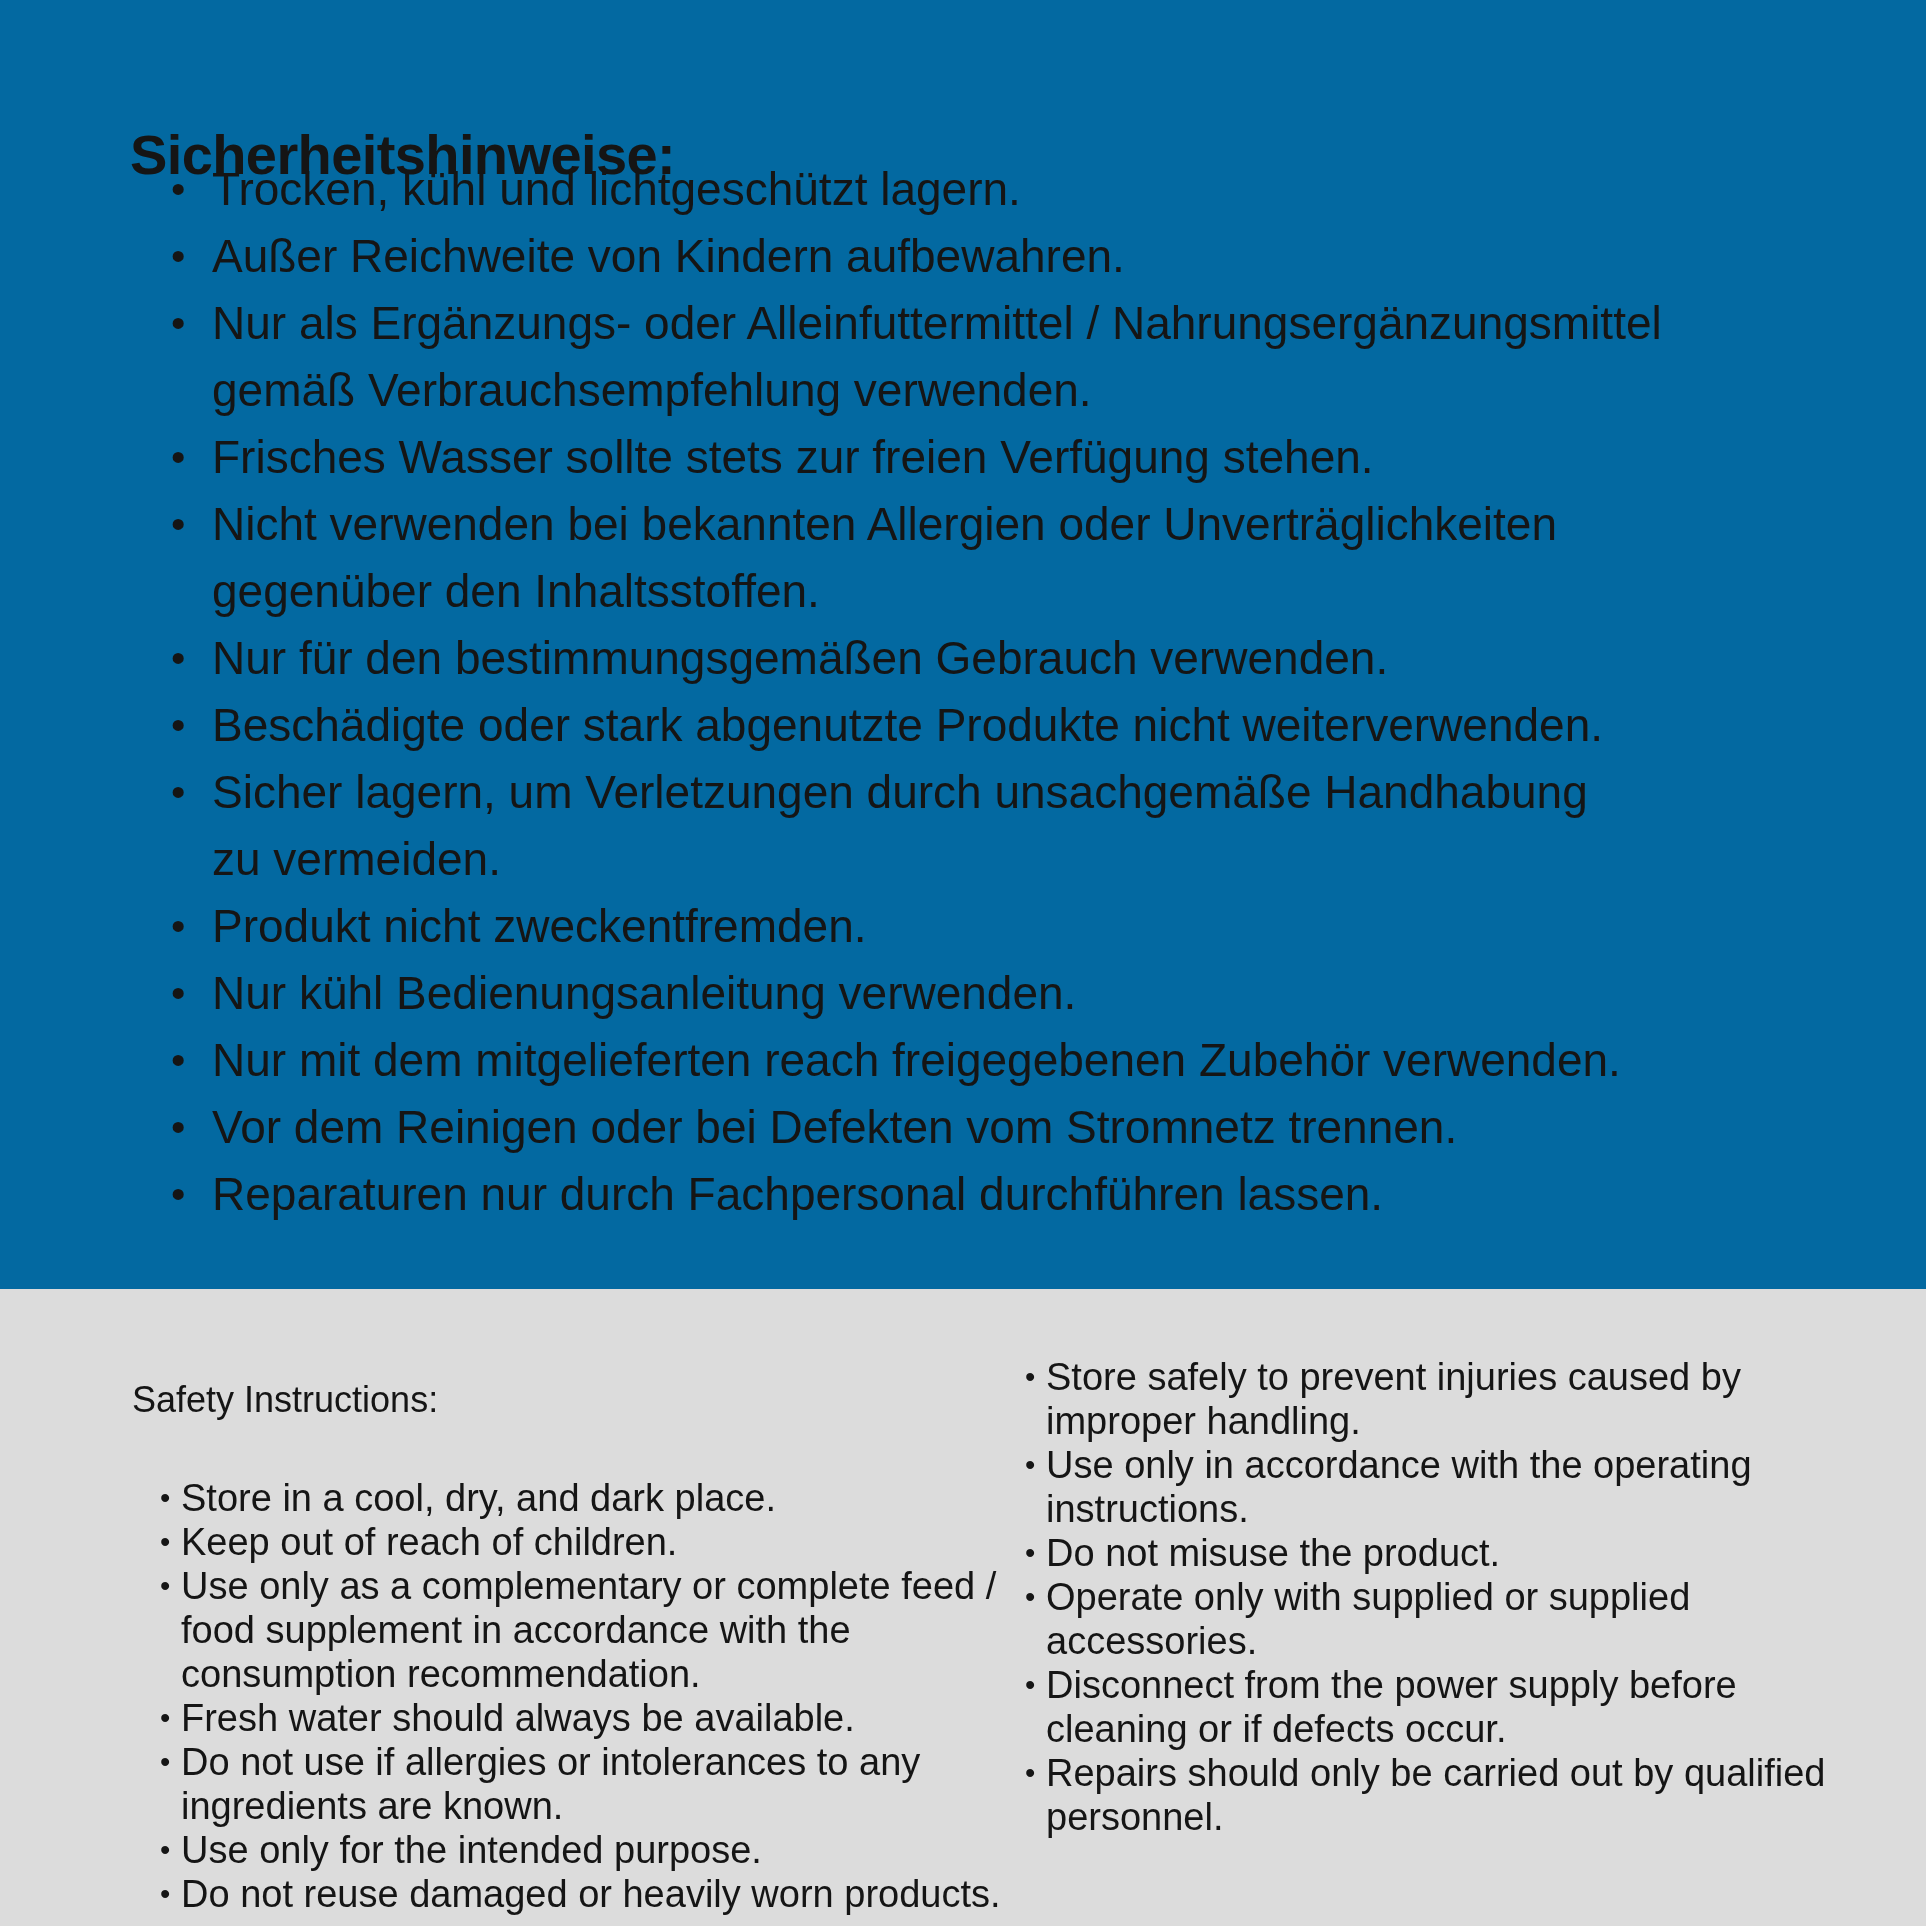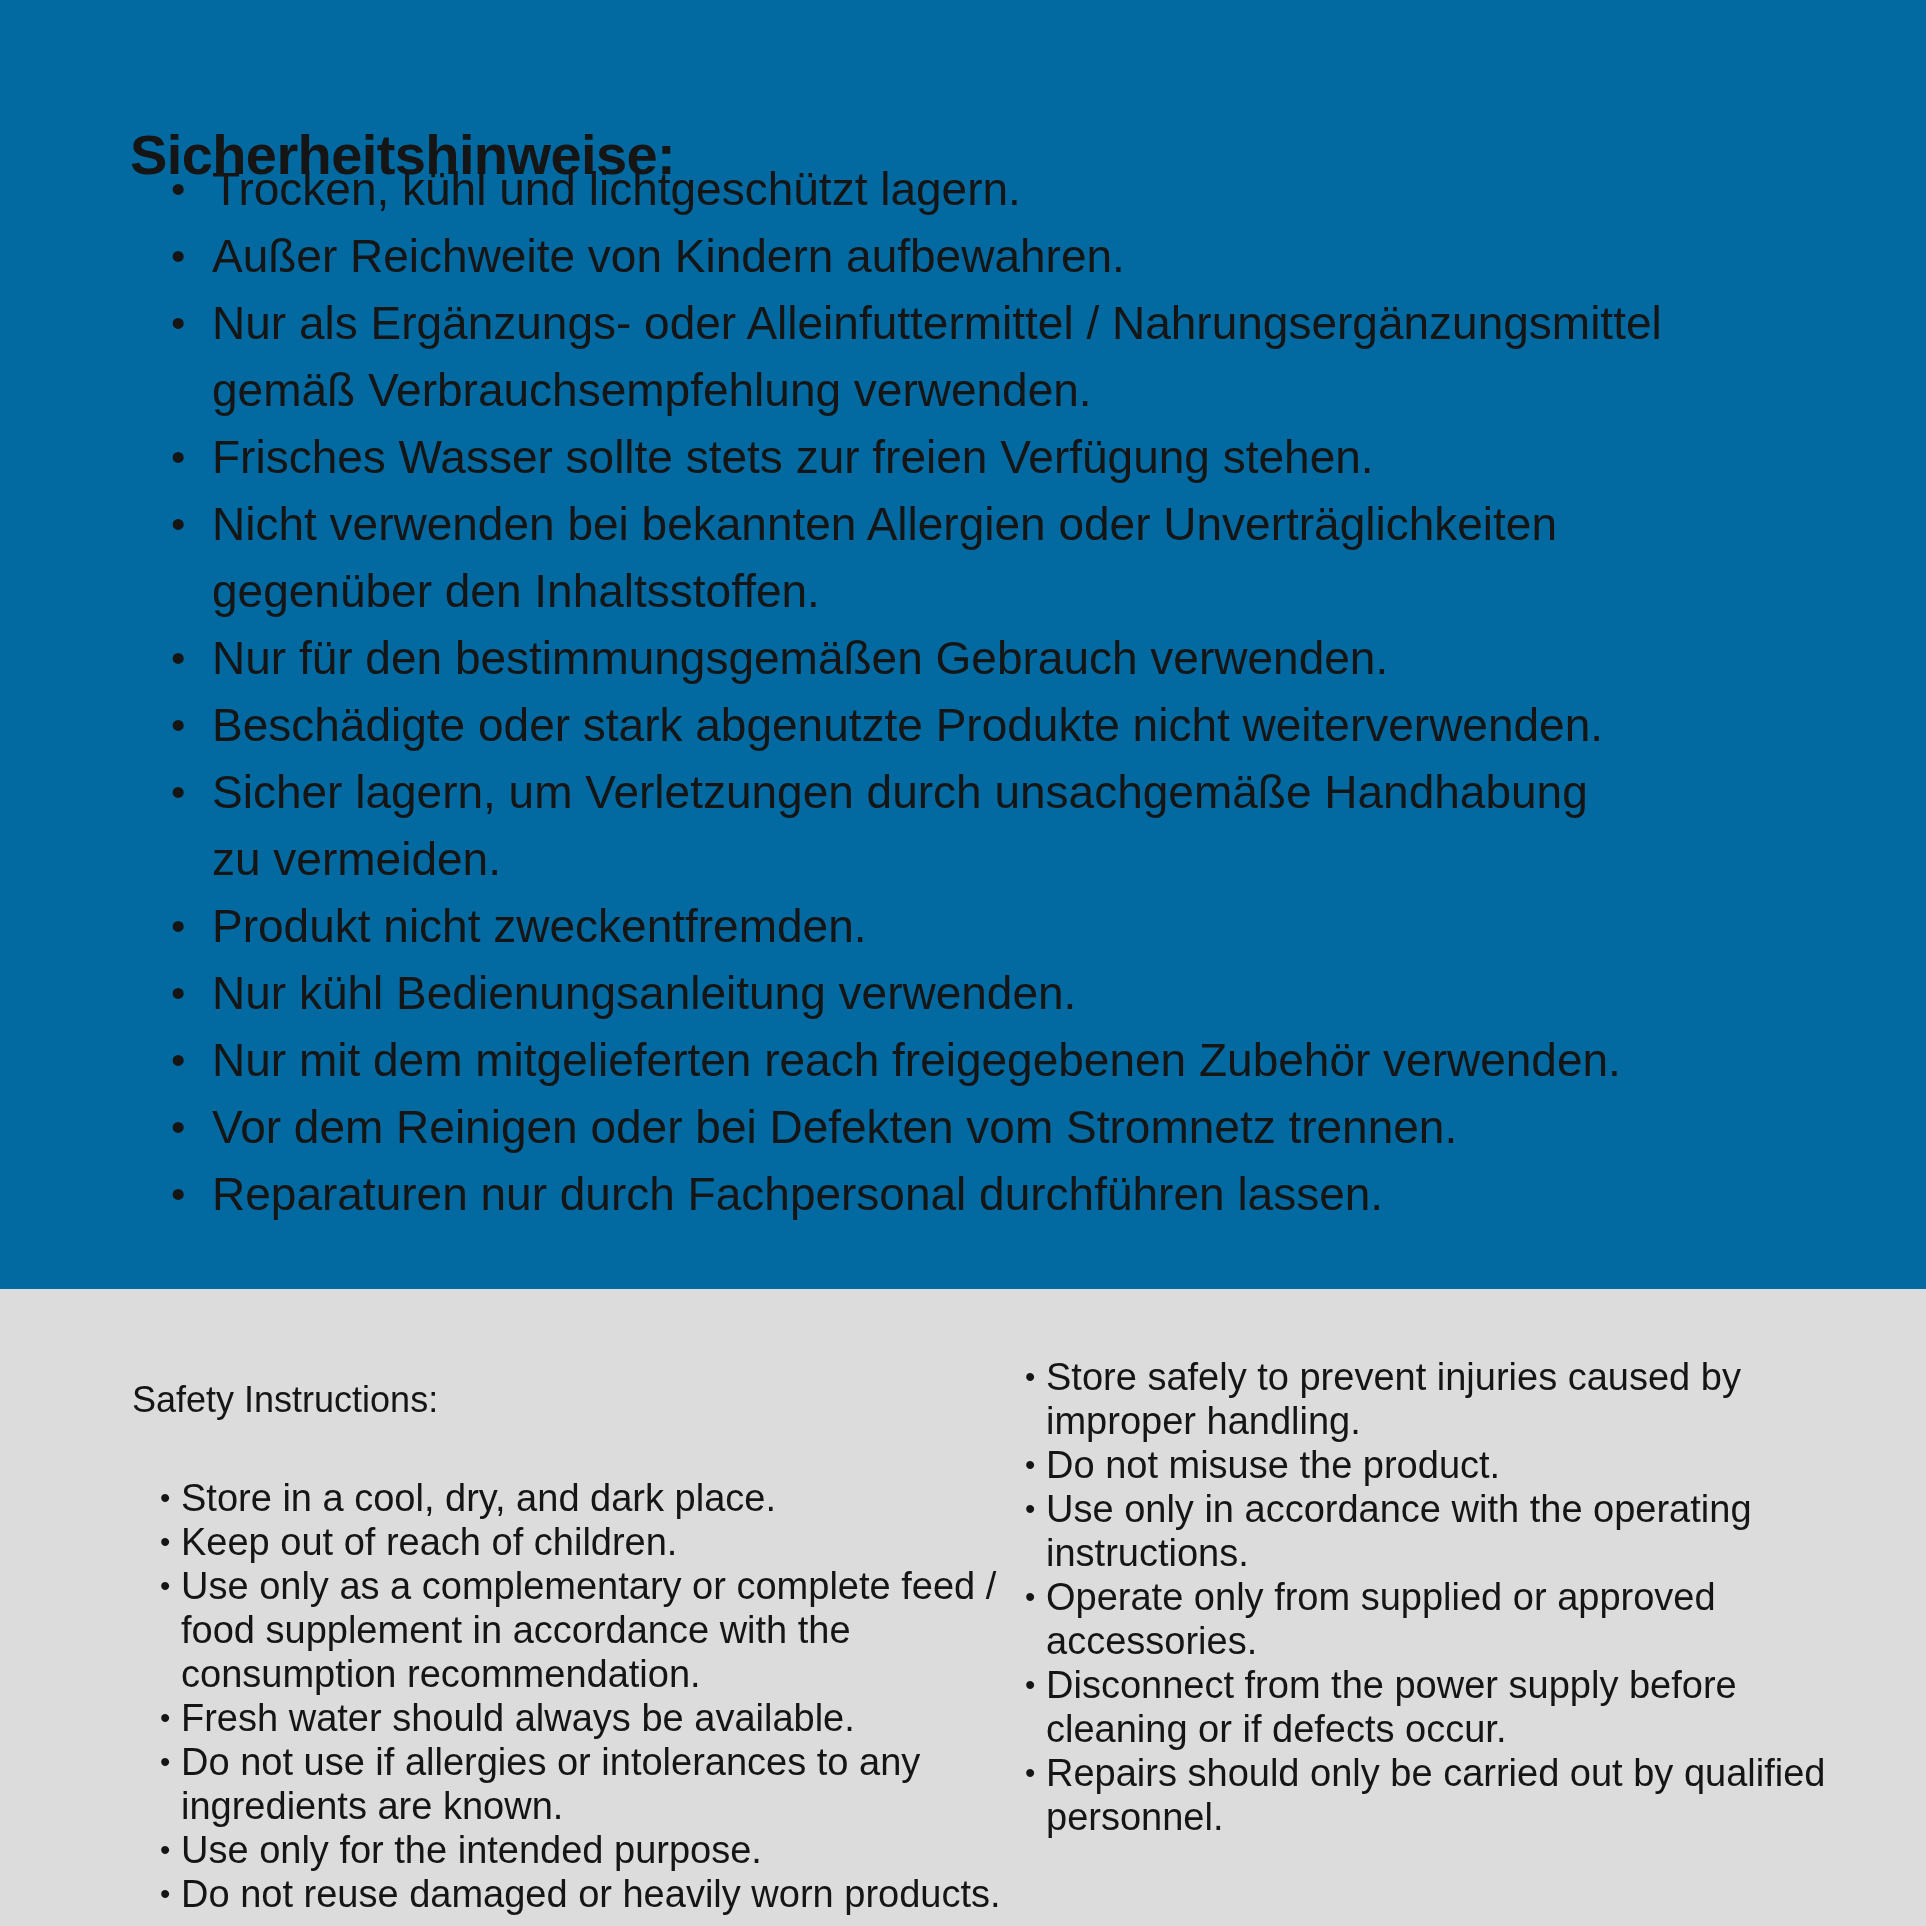--- a/index.html
+++ b/index.html
@@ -132,24 +132,24 @@
     <li>Fresh water should always be available.</li>
     <li>Do not use if allergies or intolerances to any
 ingredients are known.</li>
     <li>Use only for the intended purpose.</li>
     <li>Do not reuse damaged or heavily worn products.</li>
   </ul>
 
   <ul class="safety-list en-list en-list-right">
     <li>Store safely to prevent injuries caused by
 improper handling.</li>
-    <li>Do not misuse the product.</li>
     <li>Use only in accordance with the operating
 instructions.</li>
-    <li>Operate only from supplied or approved
+    <li>Do not misuse the product.</li>
+    <li>Operate only with supplied or supplied
 accessories.</li>
     <li>Disconnect from the power supply before
 cleaning or if defects occur.</li>
     <li>Repairs should only be carried out by qualified
 personnel.</li>
   </ul>
 
 </div>
 
 

